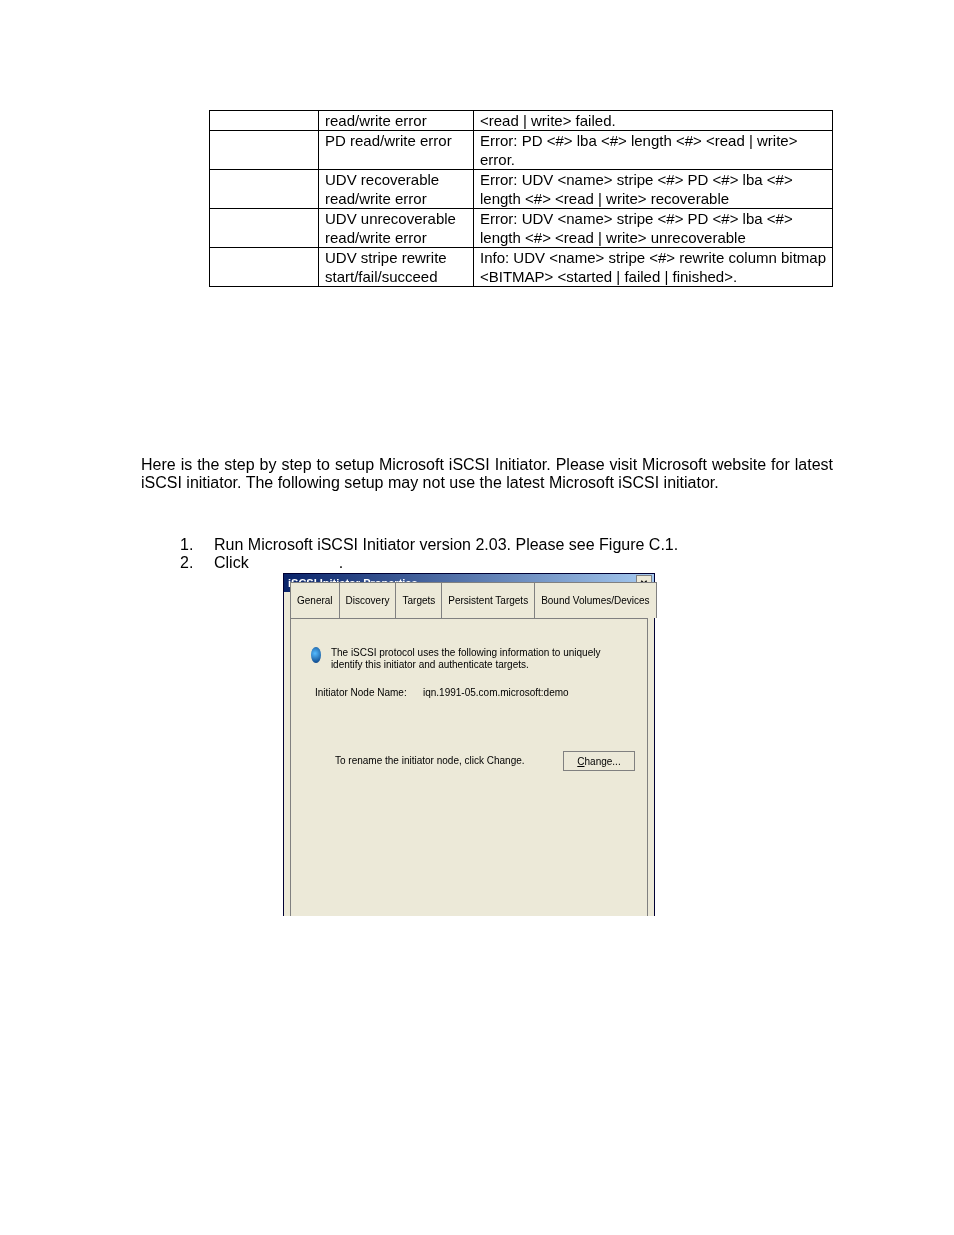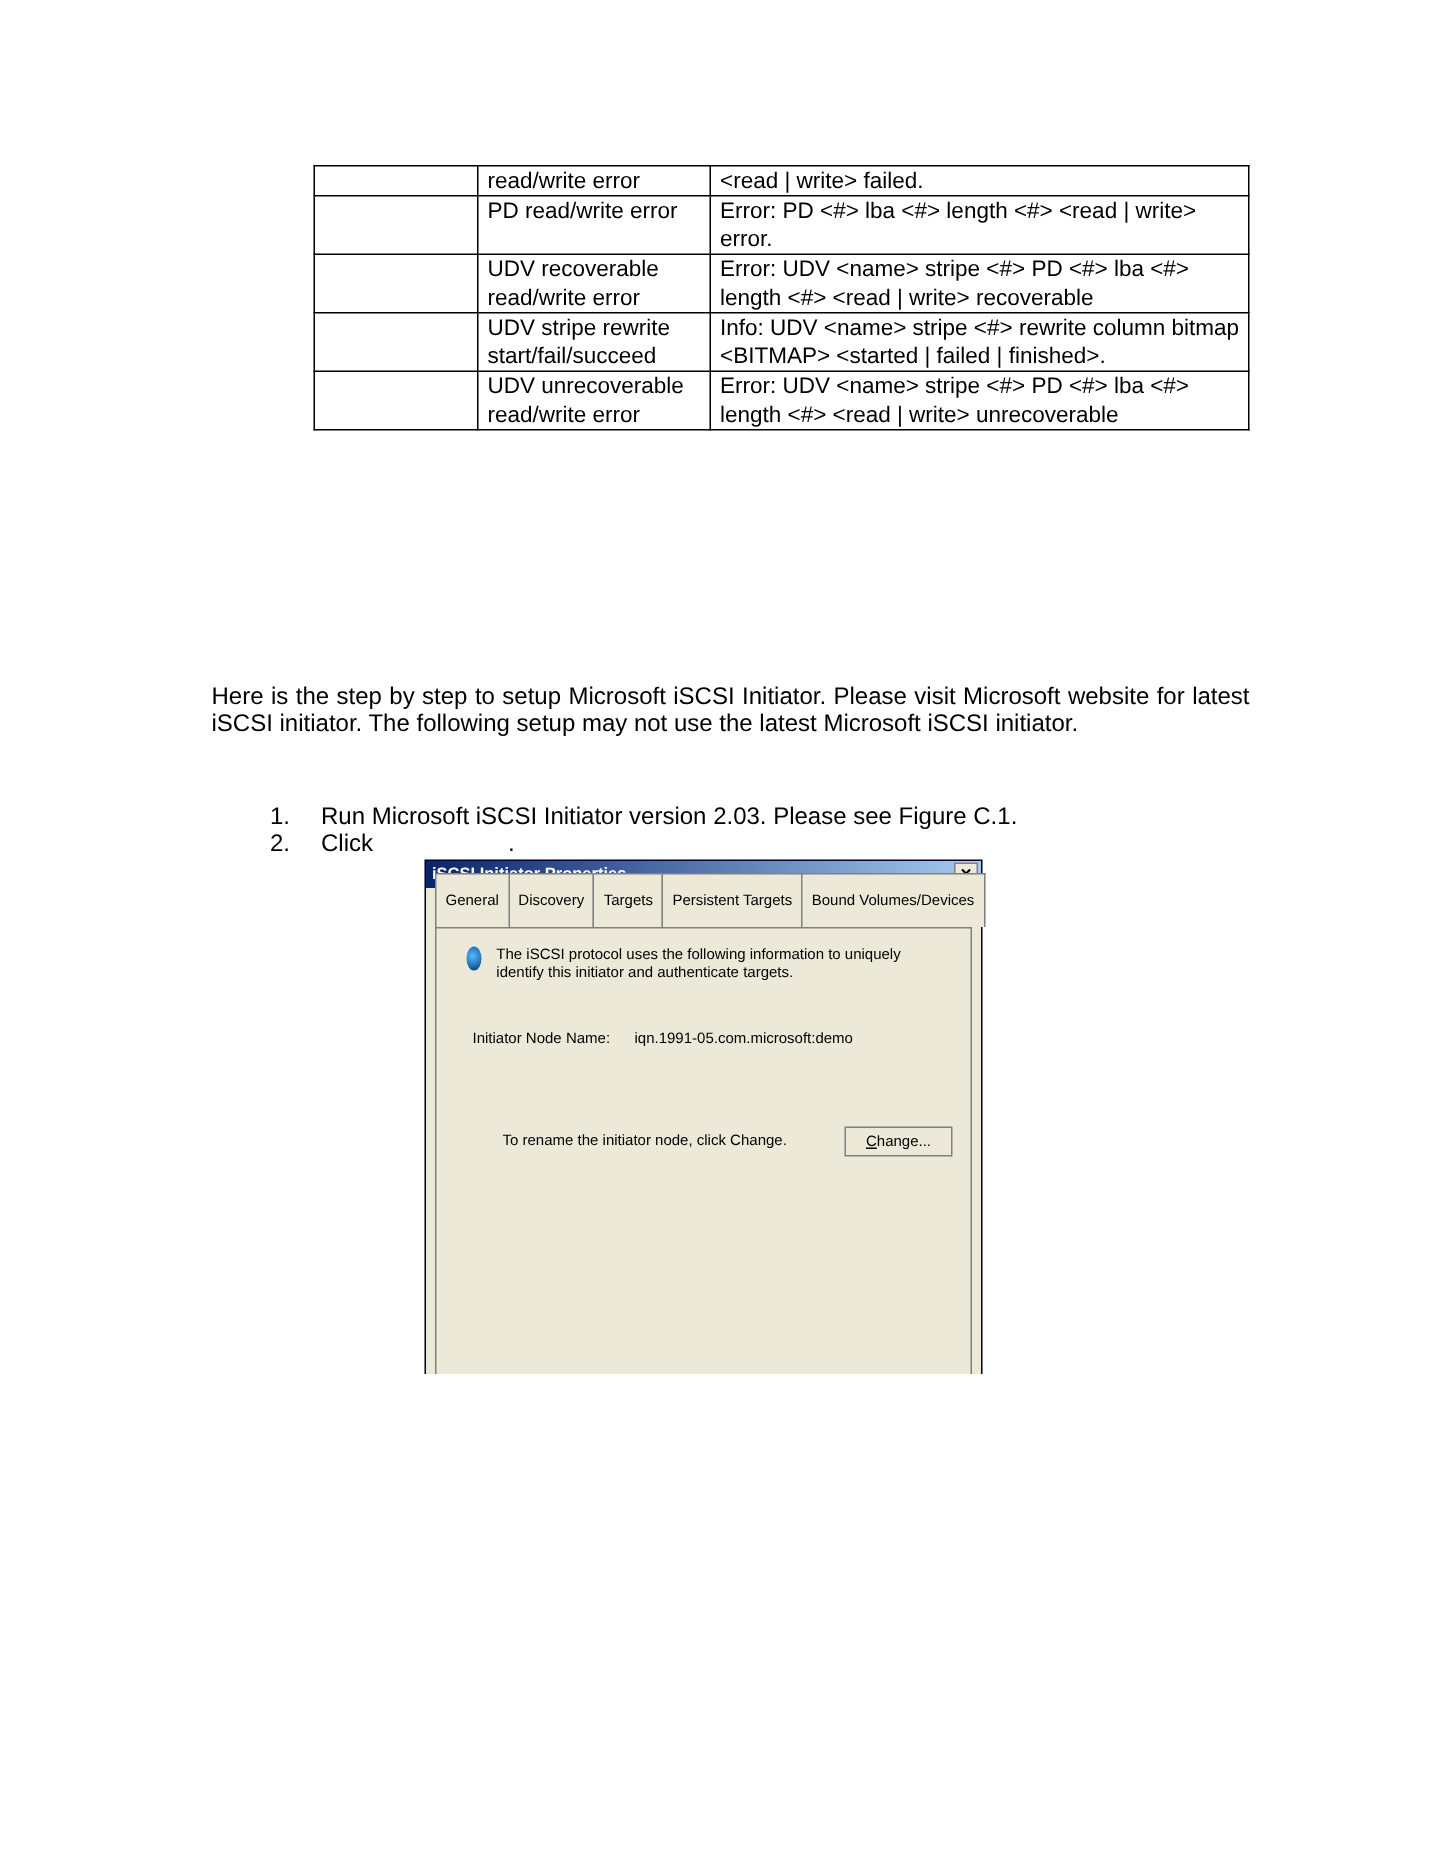--- a/index.html
+++ b/index.html
@@ -24,21 +24,21 @@
 
   
   .dialog { position:absolute; left:283px; top:573px; width:370px; height:423px;
             border:1px solid #003; background:#ece9d8; font-family:Tahoma,Arial,sans-serif; font-size:11px; color:#000; }
   .titlebar { height:18px; background:linear-gradient(to right,#0a246a,#a6caf0); color:#fff; display:flex; align-items:center; justify-content:space-between; padding:0 2px 0 4px; font-weight:bold; font-size:11px; }
   .titlebar .x { width:14px; height:14px; background:#ece9d8; color:#000; font-weight:bold; border:1px solid #808080; display:flex; align-items:center; justify-content:center; font-size:10px; cursor:pointer; }
   .tabbar { height:20px; margin:6px 6px 0 6px; display:flex; align-items:flex-end; }
   .tab { padding:12px 6px; font-size:10px; border:1px solid #808080; border-bottom:none; background:#ece9d8; margin-right:-1px; cursor:pointer; white-space:nowrap; }
   .tab.active { background:#ece9d8; border-bottom:1px solid #ece9d8; position:relative; top:1px; }
   .tabbody { margin:0 6px 6px 6px; border:1px solid #808080; height:336px; position:relative; background:#ece9d8; }
-  .blurb { position:absolute; left:20px; top:12px; width:310px; display:flex; gap:10px; }
+  .blurb { position:absolute; left:20px; top:28px; width:310px; display:flex; gap:10px; }
   .blurb .ico { width:16px; height:16px; border-radius:50%; background:radial-gradient(circle at 40% 40%,#5bf,#037); }
   .blurb .txt { font-size:10px; line-height:12px; color:#000; }
   .nodeName { position:absolute; left:24px; top:68px; font-size:10px; }
   .nodeVal  { position:absolute; left:132px; top:68px; font-size:10px; }
   .row3 { position:absolute; left:24px; width:320px; display:flex; justify-content:flex-end; align-items:center; }
   .row3 .lbl { width:228px; font-size:10px; line-height:12px; }
   .wbtn { width:70px; height:18px; border:1px solid #808080; background:#ece9d8; font-size:10px; cursor:pointer; display:flex; align-items:center; justify-content:center; }
   .wbtn .ul { text-decoration:underline; }
   .footerbtns { position:absolute; left:0; right:0; bottom:8px; height:22px; display:flex; justify-content:flex-end; gap:22px; padding-right:24px; }
   .footerbtns .wbtn.default { border:1px dotted #000; box-shadow:0 0 0 1px #000; }
@@ -61,27 +61,27 @@
           <td>PD read/write error</td>
           <td>Error: PD &lt;#&gt; lba &lt;#&gt; length &lt;#&gt; &lt;read | write&gt; error.</td>
         </tr>
     <tr>
           <td></td>
           <td>UDV recoverable read/write error</td>
           <td>Error: UDV &lt;name&gt; stripe &lt;#&gt; PD &lt;#&gt; lba &lt;#&gt; length &lt;#&gt; &lt;read | write&gt; recoverable</td>
         </tr>
     <tr>
           <td></td>
-          <td>UDV stripe rewrite start/fail/succeed</td>
-          <td>Info: UDV &lt;name&gt; stripe &lt;#&gt; rewrite column bitmap &lt;BITMAP&gt; &lt;started | failed | finished&gt;.</td>
+          <td>UDV unrecoverable read/write error</td>
+          <td>Error: UDV &lt;name&gt; stripe &lt;#&gt; PD &lt;#&gt; lba &lt;#&gt; length &lt;#&gt; &lt;read | write&gt; unrecoverable</td>
         </tr>
     <tr>
           <td></td>
-          <td>UDV unrecoverable read/write error</td>
-          <td>Error: UDV &lt;name&gt; stripe &lt;#&gt; PD &lt;#&gt; lba &lt;#&gt; length &lt;#&gt; &lt;read | write&gt; unrecoverable</td>
+          <td>UDV stripe rewrite start/fail/succeed</td>
+          <td>Info: UDV &lt;name&gt; stripe &lt;#&gt; rewrite column bitmap &lt;BITMAP&gt; &lt;started | failed | finished&gt;.</td>
         </tr>
   </tbody>
     </table>
 
   <div class="para1">Here is the step by step to setup Microsoft iSCSI Initiator. Please visit Microsoft website for latest iSCSI initiator. The following setup may not use the latest Microsoft iSCSI initiator.</div>
 
   <div class="olist">
     <div class="row"><span class="num">1.</span><span>Run Microsoft iSCSI Initiator version 2.03. Please see Figure C.1.</span></div>
     <div class="row"><span class="num">2.</span><span>Click</span><span style="display:inline-block;width:90px;"></span><span>.</span></div>
   </div>

